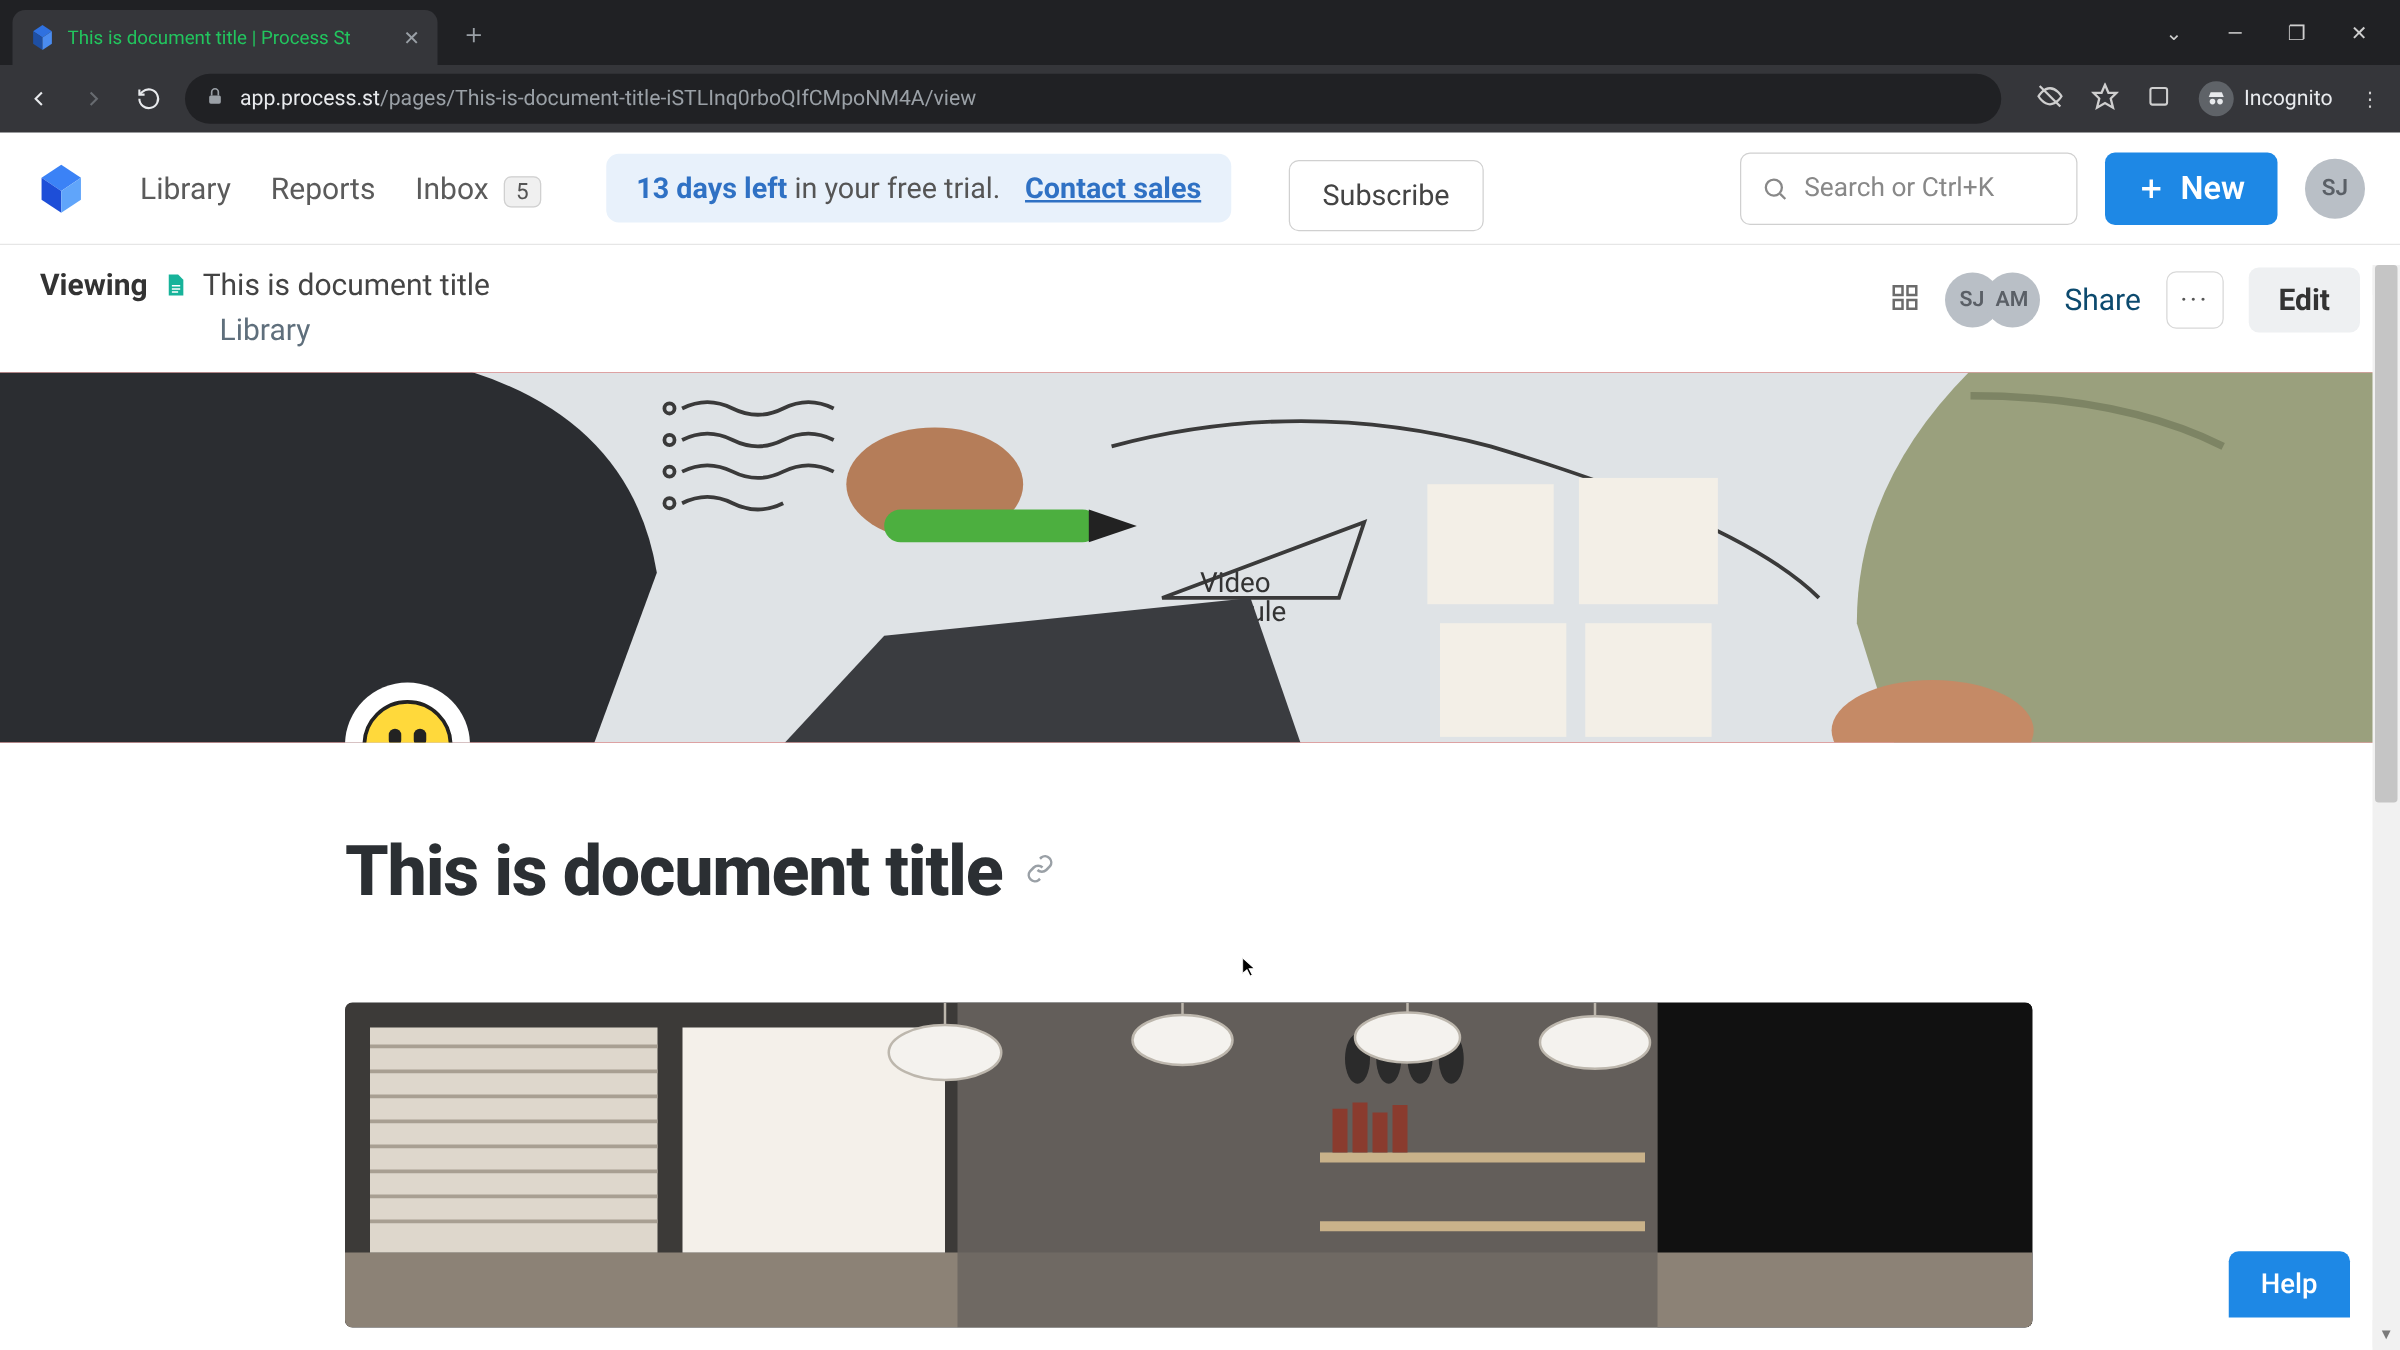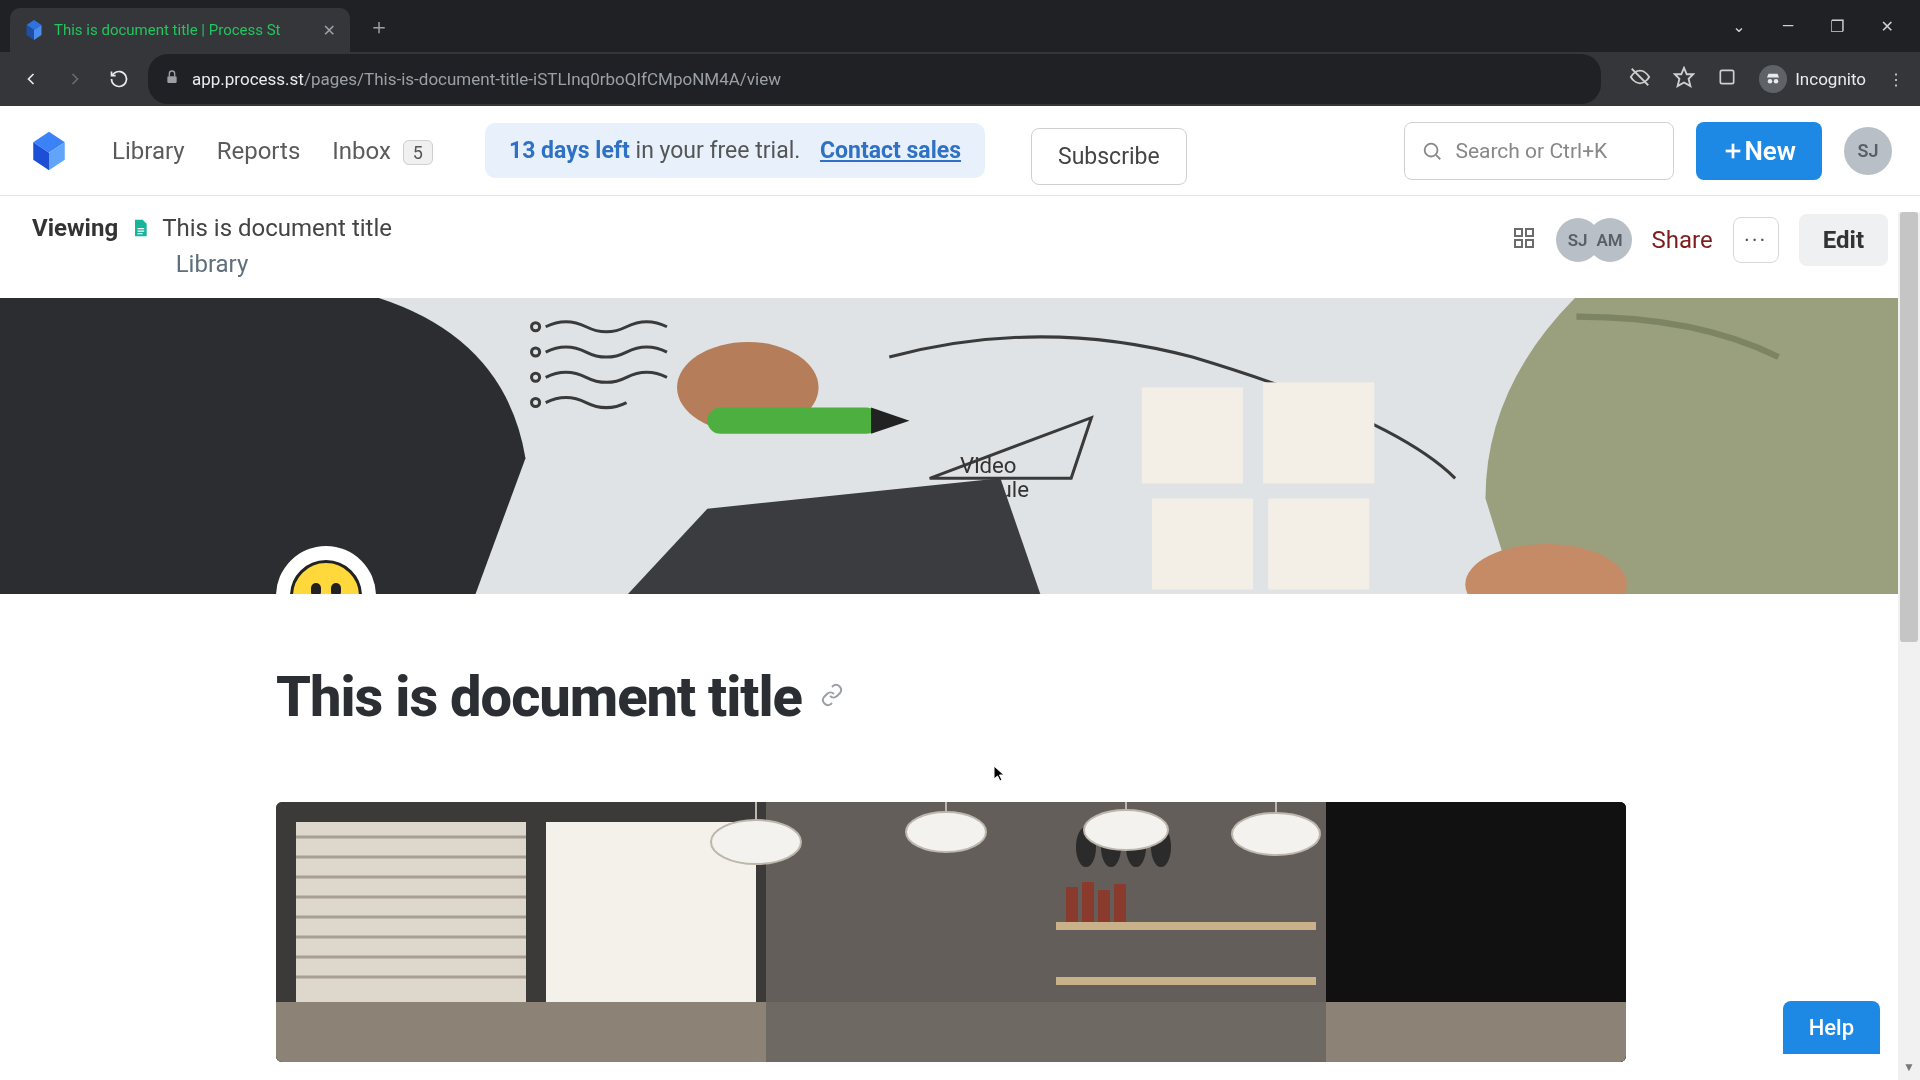--- a/index.html
+++ b/index.html
@@ -12,58 +12,58 @@
   .tab-favicon svg { width:100%; height:100%; }
   .tab-title { color:#22c55e; font-size:15px; white-space:nowrap; overflow:hidden; text-overflow:ellipsis; flex:1; }
   .tab-close { color:#9aa0a6; font-size:16px; cursor:pointer; }
   .new-tab { color:#9aa0a6; font-size:22px; margin:0 0 10px 18px; cursor:pointer; }
   .win-controls { margin-left:auto; display:flex; gap:36px; padding:0 26px 16px 0; color:#cfcfcf; }
   .win-controls span { cursor:pointer; font-size:16px; }
 
   .addr-bar { height:54px; background:#35363a; display:flex; align-items:center; padding:0 16px; gap:14px; }
   .nav-btn { color:#9aa0a6; display:flex; align-items:center; justify-content:center; width:30px; height:30px; cursor:pointer; }
   .nav-btn.disabled { opacity:.5; }
-  .url-field { flex:1; height:50px; background:#202124; border-radius:20px; display:flex; align-items:center; padding:0 16px; gap:12px; }
+  .url-field { flex:1; height:40px; background:#202124; border-radius:20px; display:flex; align-items:center; padding:0 16px; gap:12px; }
   .lock-icon { color:#9aa0a6; }
   .url-text { color:#e8eaed; font-size:17px; }
   .url-text .dim { color:#9aa0a6; }
   .right-icons { display:flex; align-items:center; gap:22px; color:#cfcfcf; margin-left:14px; }
   .incog-pill { display:flex; align-items:center; gap:8px; color:#e8eaed; font-size:17px; }
   .incog-avatar { width:28px; height:28px; border-radius:50%; background:#5f6368; display:flex; align-items:center; justify-content:center; }
 
   
   .app-bar { height:90px; border-bottom:1px solid #e6e6e6; display:flex; align-items:center; padding:0 28px; gap:24px; }
   .app-logo { width:42px; height:42px; }
   .app-logo svg { width:100%; height:100%; }
   .nav-links { display:flex; align-items:center; gap:32px; margin-left:18px; font-size:24px; color:#5b5b5b; }
   .inbox-badge { background:#f0f0f0; border:1px solid #d0d0d0; border-radius:6px; padding:1px 9px; font-size:18px; color:#555; margin-left:6px; }
   .trial-pill { background:#e8f1fb; border-radius:10px; padding:14px 24px; margin-left:28px; font-size:23px; color:#555; }
   .trial-pill .days { color:#2f71c4; font-weight:700; }
   .trial-pill .contact { color:#2f71c4; font-weight:700; text-decoration:underline; margin-left:14px; cursor:pointer; }
   .subscribe-btn { border:1px solid #d0d0d0; border-radius:8px; padding:14px 26px; font-size:23px; color:#444; margin-left:22px; cursor:pointer; background:#fff;margin-top:12px; }
   .right-cluster { margin-left:auto; display:flex; align-items:center; gap:22px;padding-left:37px; }
   .search-box { border:1px solid #d0d0d0; border-radius:8px; height:58px; width:270px; display:flex; align-items:center; padding:0 16px; gap:12px; color:#888; font-size:21px; }
-  .new-btn { background:#1e88e5; color:#fff; border-radius:8px; height:58px; padding:0 26px; display:flex; align-items:center; font-size:26px; font-weight:600; cursor:pointer; }
+  .new-btn { background:#1e88e5; color:#fff; border-radius:8px; height:58px; padding:0 26px; display:flex; align-items:center; gap:12px; font-size:26px; font-weight:600; cursor:pointer; }
   .avatar-circle { width:48px; height:48px; border-radius:50%; background:#b9bfc6; color:#5a5f66; display:flex; align-items:center; justify-content:center; font-size:18px; font-weight:600; }
 
   
   .sub-header { padding:18px 32px 20px; display:flex; align-items:flex-start; }
   .sub-left { display:flex; flex-direction:column; gap:8px;text-align:center; }
   .viewing-row { display:flex; align-items:center; gap:12px; font-size:24px; }
   .viewing-label { font-weight:700; color:#333; }
   .doc-icon { width:20px; height:22px; }
   .doc-icon svg{ width:100%; height:100%; }
   .doc-name { color:#444; }
   .crumb { font-size:24px; color:#5f6f7c; cursor:pointer; }
   .sub-right { margin-left:auto; display:flex; align-items:center; gap:20px; }
   .rel-icon { color:#6b6b6b; cursor:pointer; }
   .avatar-stack { display:flex; }
   .avatar-stack .avatar-circle { width:44px; height:44px; font-size:17px; }
   .avatar-stack .avatar-circle:nth-child(2){ margin-left:-12px; }
-  .share-link { font-size:24px; color:#7f1d1d; cursor:pointer;text-align:right; }
+  .share-link { font-size:24px; color:#0c4a6e; cursor:pointer;text-align:right; }
   .more-btn { width:46px; height:46px; border:1px solid #d8d8d8; border-radius:8px; display:flex; align-items:center; justify-content:center; color:#555; font-size:22px; cursor:pointer; letter-spacing:2px; }
   .edit-btn { background:#eef0f2; border-radius:8px; height:52px; padding:0 24px; font-size:24px; font-weight:700; color:#333; display:flex; align-items:center; cursor:pointer; }
 
   
   .cover { position:relative; height:296px; overflow:hidden; background:#b91c1c; }
   .cover svg { width:100%; height:100%; display:block; }
   .smiley { position:absolute; left:276px; bottom:-52px; width:100px; height:100px; border-radius:50%; background:#fff; display:flex; align-items:center; justify-content:center; }
   .smiley-inner { width:72px; height:72px; border-radius:50%; background:#ffd93b; border:3px solid #222; display:flex; align-items:center; justify-content:center; position:relative; }
   .smiley-eye { position:absolute; width:10px; height:14px; background:#222; border-radius:5px; top:20px; }
   .smiley-eye.l{ left:18px; } .smiley-eye.r{ right:18px; }

